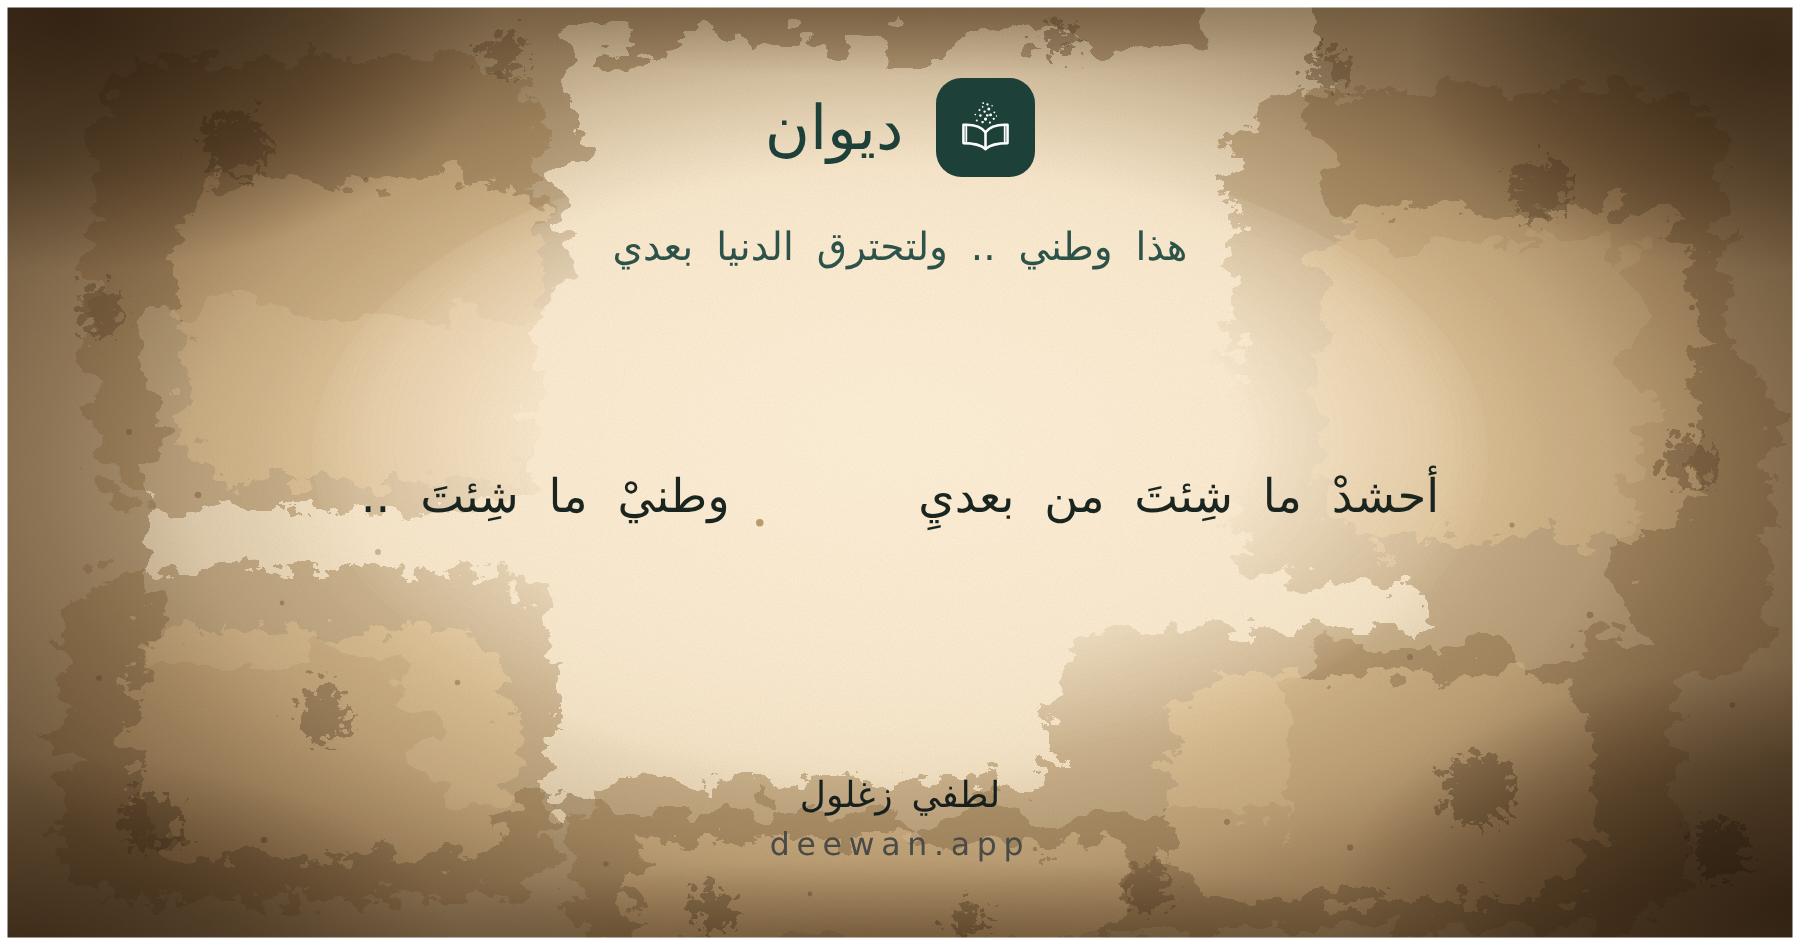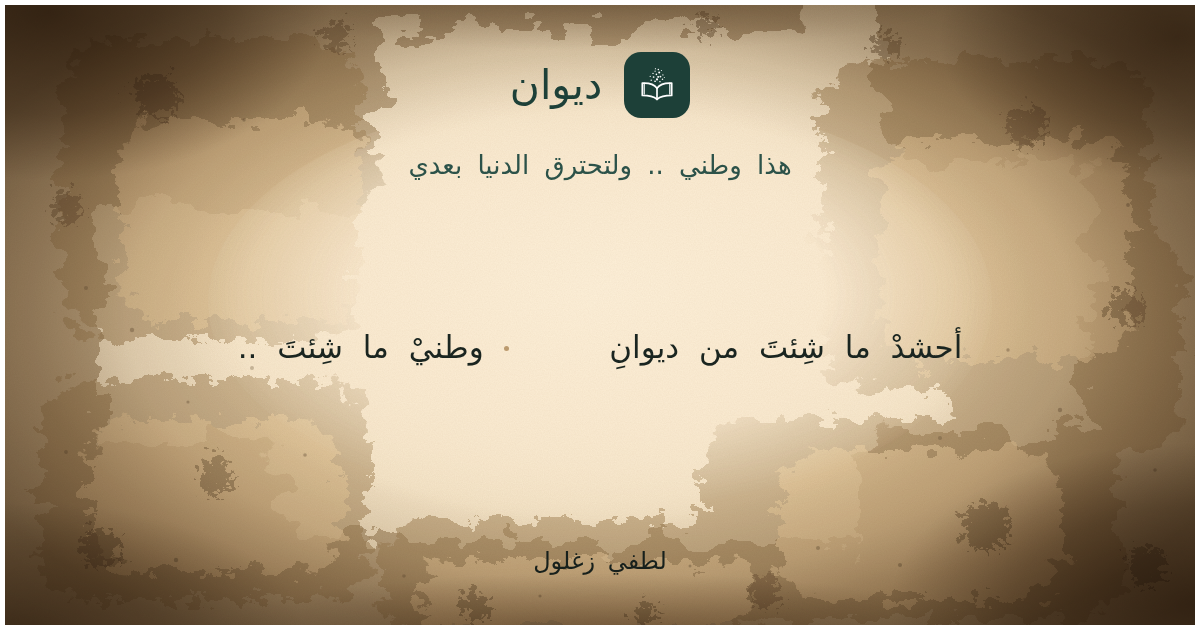--- a/index.html
+++ b/index.html
@@ -422,26 +422,27 @@
           </g>
         </svg>
       </div>
       <div class="brand-name">ديوان</div>
     </div>
 
     <div class="collection-title">هذا وطني .. ولتحترق الدنيا بعدي</div>
 
     <div class="verse-wrap">
       <div class="verse-line">
-        <span>أحشدْ ما شِئتَ من ديوانِ</span>
+        <span>أحشدْ ما شِئتَ من بعديِ</span>
         <span class="hemistich-gap"></span>
         <span>وطنيْ ما شِئتَ ..</span>
       </div>
     </div>
 
     <div class="footer">
       <div class="poet-name">لطفي زغلول</div>
+      <div class="site-url">deewan.app</div>
     </div>
 
   </div>
 
   <div class="mat-frame"></div>
 </div>
 
 </body></html>

